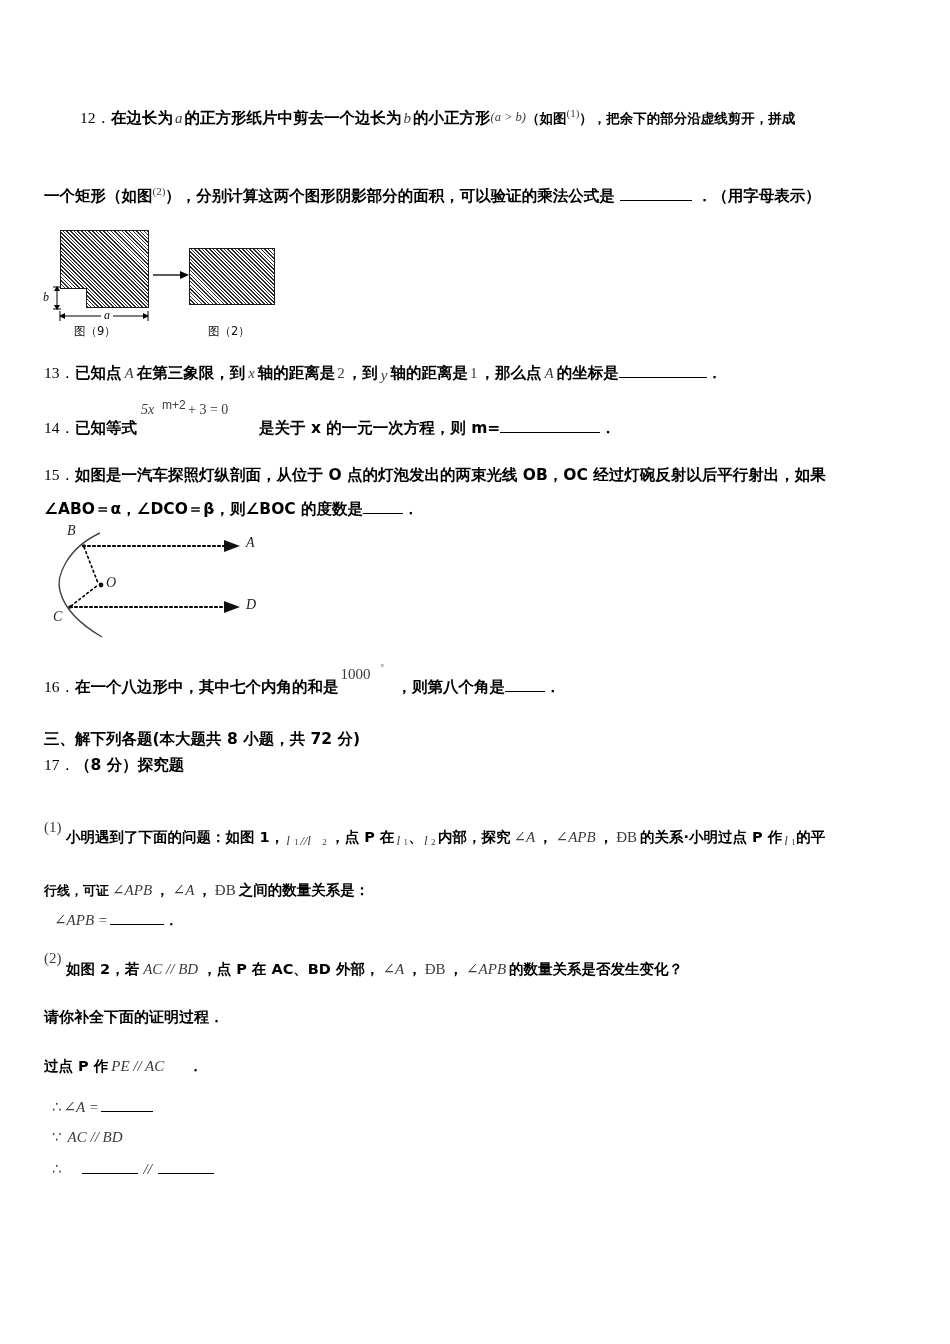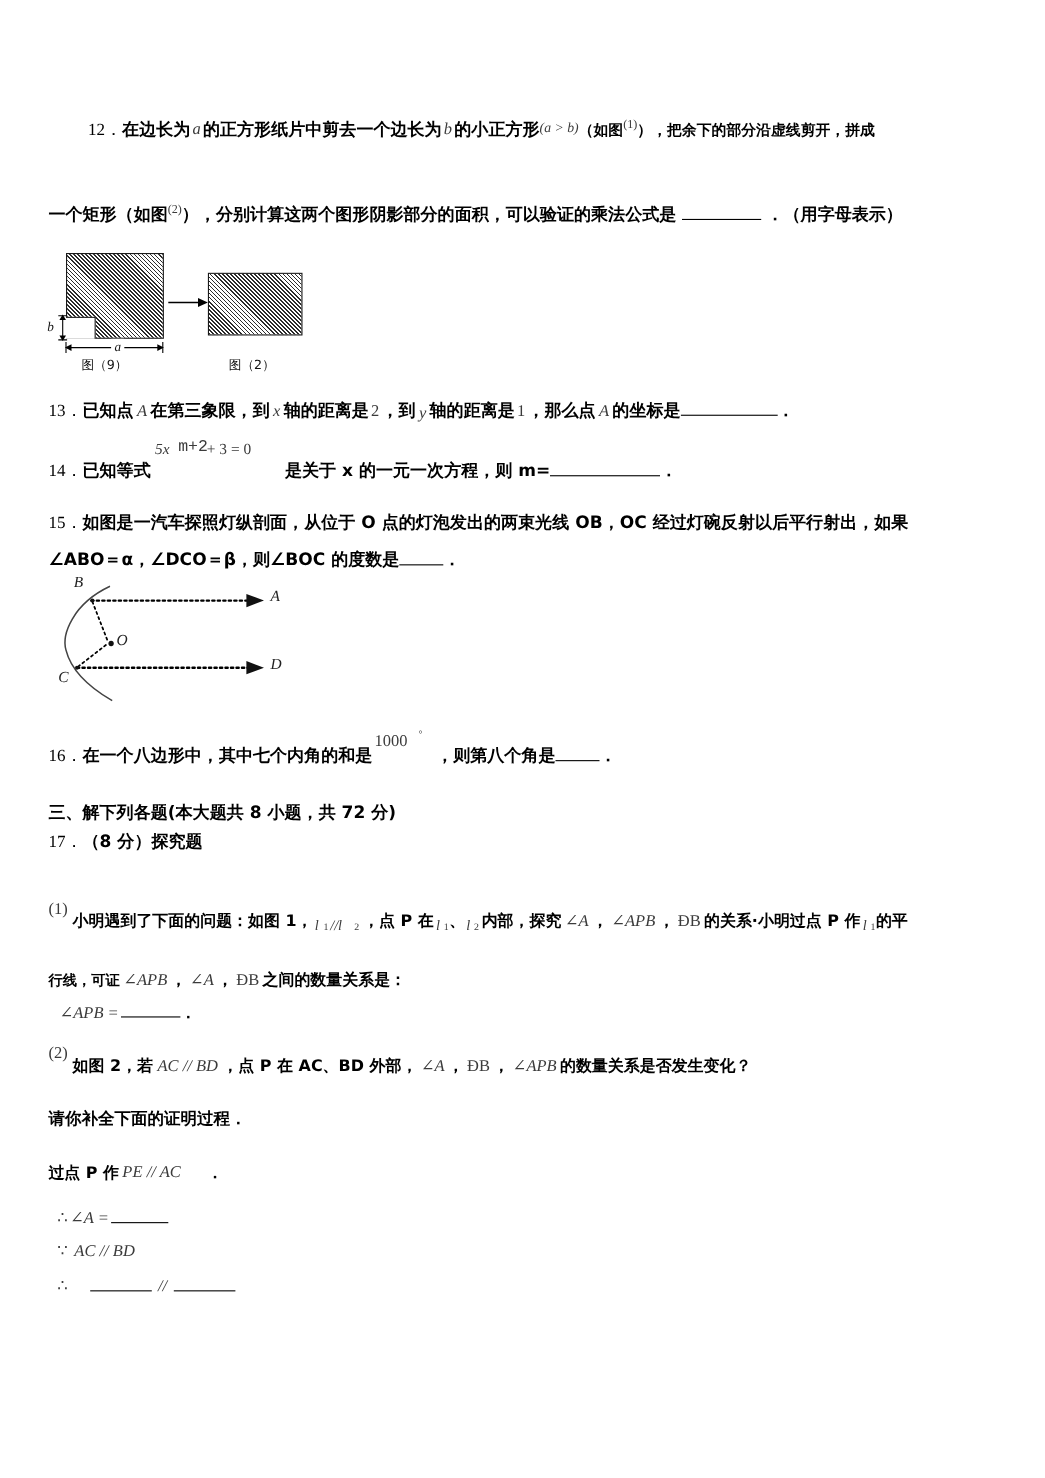--- a/index.html
+++ b/index.html
@@ -43,23 +43,23 @@
     font-size: 15px;
     color: #222;
   }
   .sup {
     font-size: 11px;
     vertical-align: super;
     font-family: "Liberation Serif", "DejaVu Serif", serif;
     color: #3b3b3b;
   }
   .sup-small {
-    font-size: 15px;
+    font-size: 12px;
     vertical-align: super;
-    font-family: Liberation Mono, monospace;
+    font-family: Liberation Sans, sans-serif;
     color: #3b3b3b;
   }
   .sub-small {
     font-size: 9px;
     vertical-align: sub;
     font-family: "Liberation Serif", "DejaVu Serif", serif;
     color: #3b3b3b;
   }
   .blank {
     display: inline-block;

